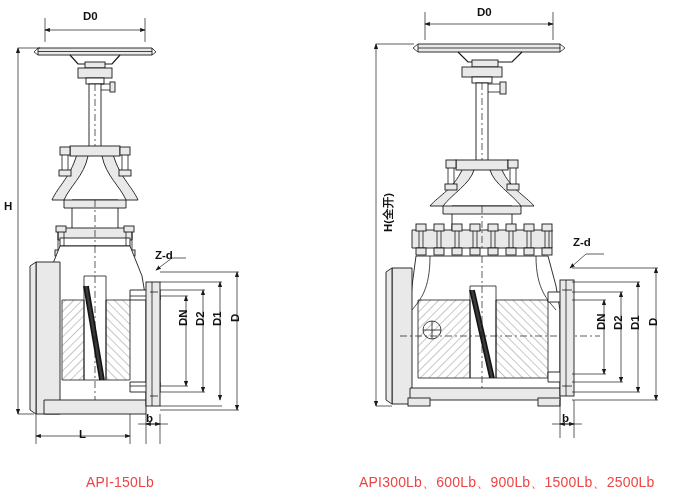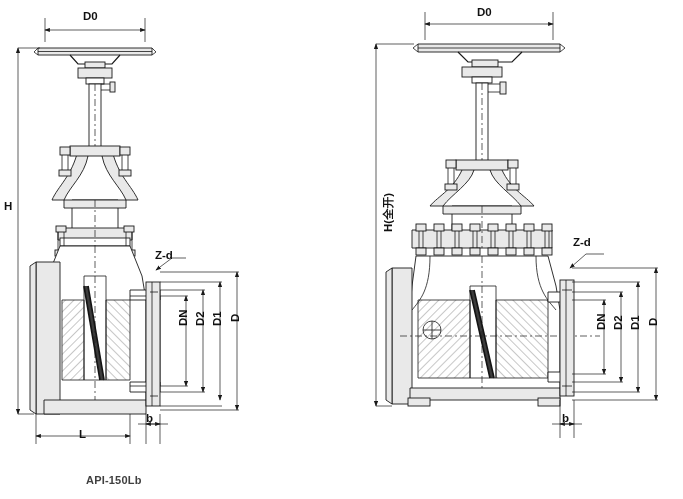--- a/index.html
+++ b/index.html
@@ -21,25 +21,25 @@
   }
   svg.drawing {
     position: absolute;
     left: 0;
     top: 0;
     width: 683px;
     height: 499px;
   }
   .cap {
     position: absolute;
-    font-size: 11px;
-    font-weight: bold;
+    font-size: 14px;
+    font-weight: normal;
     letter-spacing: 0.2px;
     white-space: nowrap;
-    color: #404040;
+    color: #ef4444;
   }
   .lbl {
     position: absolute;
     font-size: 11.5px;
     font-weight: bold;
     white-space: nowrap;
     color: #111;
   }
   .lbl.vert {
     transform-origin: left top;
@@ -383,14 +383,15 @@
   <div class="lbl vert" style="left:381px; top:232px; transform: rotate(-90deg);">H(全开)</div>
   <div class="lbl" style="left:573px; top:236px;">Z-d</div>
 
   <div class="lbl vert" style="left:595px; top:330px; transform: rotate(-90deg);">DN</div>
   <div class="lbl vert" style="left:612px; top:330px; transform: rotate(-90deg);">D2</div>
   <div class="lbl vert" style="left:629px; top:330px; transform: rotate(-90deg);">D1</div>
   <div class="lbl vert" style="left:647px; top:326px; transform: rotate(-90deg);">D</div>
 
   <div class="lbl" style="left:562px; top:412px;">b</div>
 
+  <div class="cap" style="left:359px; top:474px;">API300Lb、600Lb、900Lb、1500Lb、2500Lb</div>
 
 </div>
 
 </body></html>

